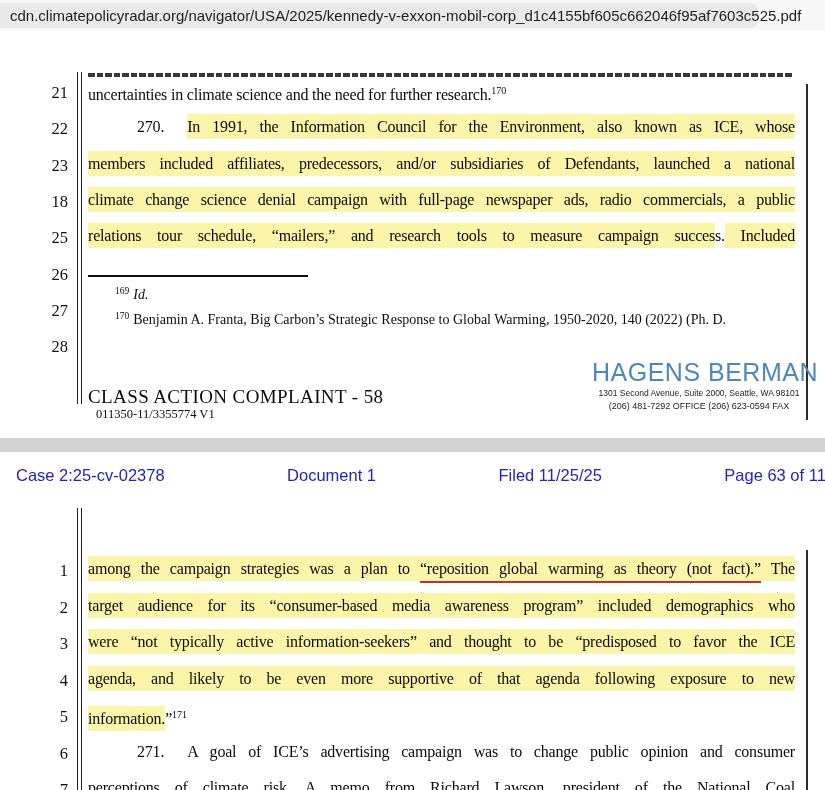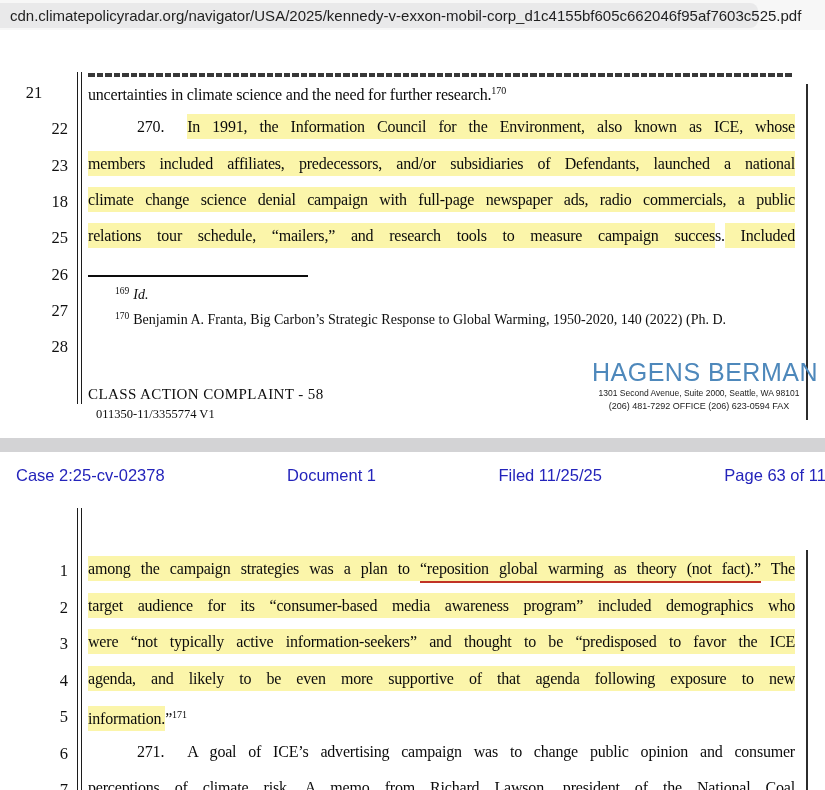--- a/index.html
+++ b/index.html
@@ -54,21 +54,21 @@
   .fnrule{position:absolute;left:88px;top:203px;width:220px;border-top:2px solid #0d0d0d;}
   .fnline{position:absolute;left:88px;width:707px;font-family:"Liberation Serif",serif;font-size:14px;color:#0d0d0d;line-height:19px;white-space:nowrap;}
   .fn1{top:210px;}
   .fn2a{top:235px;}
   .fn2b{top:254px;}
   .fnind{text-indent:27px;}
   .fsup{font-size:9.5px;vertical-align:4.5px;margin-right:4px;}
   .fni{font-style:italic;}
 
   
-  .ftitle{position:absolute;left:88px;top:314px;font-family:"Liberation Serif",serif;font-size:15px;letter-spacing:.4px;color:#0c0c0c;}
+  .ftitle{position:absolute;left:88px;top:314px;font-family:"Liberation Serif",serif;font-size:19px;letter-spacing:.4px;color:#0c0c0c;}
   .fmatter{position:absolute;left:96px;top:335px;font-family:"Liberation Serif",serif;font-size:12.5px;color:#0c0c0c;}
   .logoblock{position:absolute;left:592px;top:286px;width:214px;text-align:center;}
   .logoname{font-size:25px;color:var(--logo,#4e88bb);letter-spacing:0.5px;white-space:nowrap;font-weight:400;}
   .logoaddr{font-size:8.5px;color:#222;margin-top:1px;white-space:nowrap;}
   .logophones{font-size:9px;color:#222;margin-top:3px;white-space:nowrap;}
 
   
   .stamp{position:absolute;left:16px;top:14px;width:819px;display:flex;justify-content:space-between;gap:31px;color:var(--stamp,#2424bb);font-size:16.5px;}
   .stamp span{white-space:nowrap;}
 </style>
@@ -98,21 +98,21 @@
     </div>
 
     <div class="ftitle">CLASS ACTION COMPLAINT - 58</div>
     <div class="fmatter">011350-11/3355774 V1</div>
 
     <div class="logoblock">
       <div class="logoname">HAGENS BERMAN</div>
       <div class="logoaddr">1301 Second Avenue, Suite 2000, Seattle, WA 98101</div>
       <div class="logophones">(206) 481-7292 OFFICE      (206) 623-0594 FAX</div>
     </div>
-  <div class="linenum" style="top: 8px; text-align: center;">21</div>
+  <div class="linenum" style="top: 8px;">21</div>
       <div class="linenum" style="top: 44.3px;">22</div>
       <div class="linenum" style="top: 80.6px;">23</div>
       <div class="linenum" style="top: 116.9px;">18</div>
       <div class="linenum" style="top: 153.2px;">25</div>
       <div class="linenum" style="top: 189.5px;">26</div>
       <div class="linenum" style="top: 225.8px;">27</div>
       <div class="linenum" style="top: 262.1px;">28</div>
       <div class="linetext" style="top: 6px; white-space: nowrap;"><span>uncertainties in climate science and the need for further research.</span><span class="sup">170</span></div>
       <div class="linetext jst ind" style="top: 42.3px;"><span class="paranum">270.</span><span class="hl">In 1991, the Information Council for the Environment, also known as ICE, whose</span></div>
       <div class="linetext jst" style="top: 78.6px;"><span class="hl">members included affiliates, predecessors, and/or subsidiaries of Defendants, launched a national</span></div>

